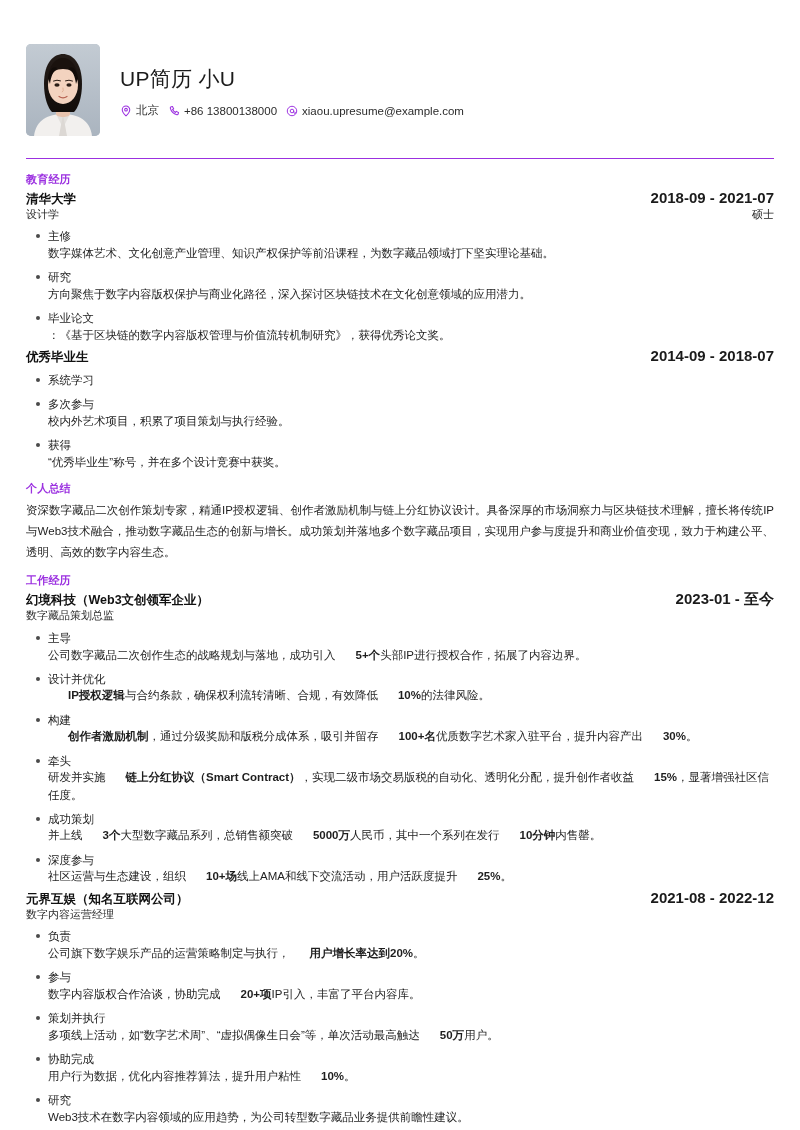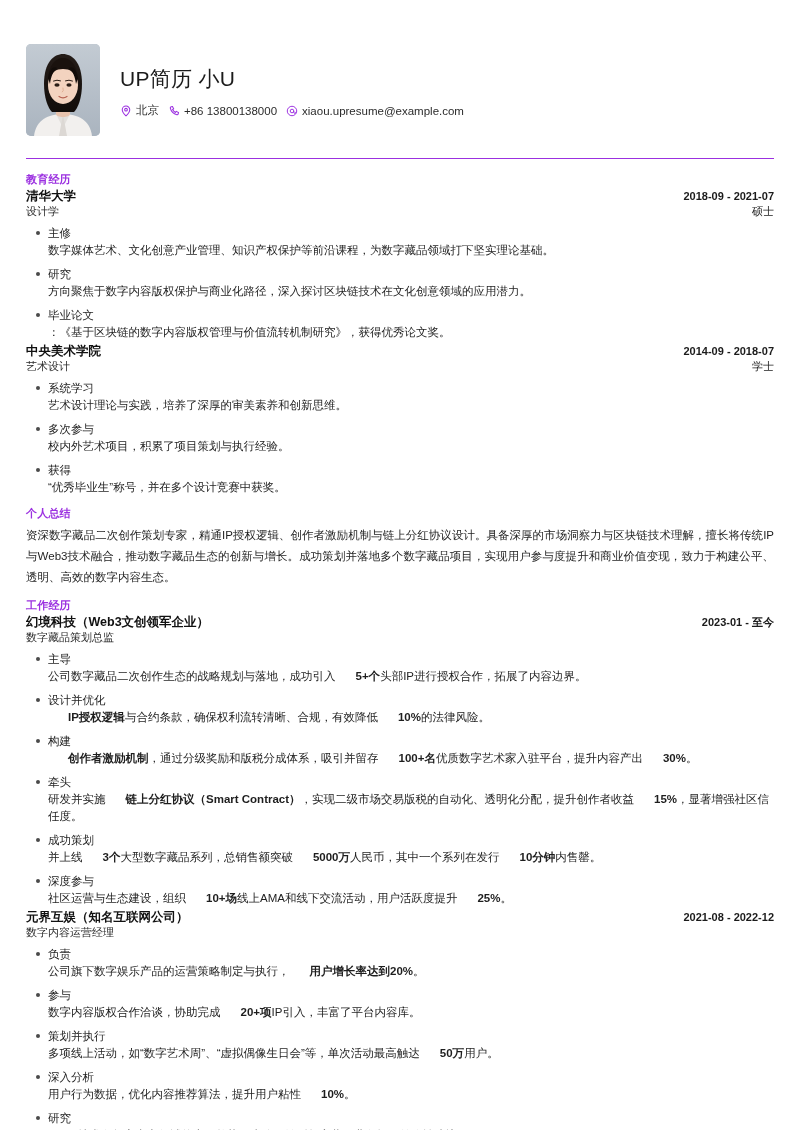--- a/index.html
+++ b/index.html
@@ -95,21 +95,21 @@
     justify-content: space-between;
     gap: 14px;
   }
   .org {
     font-size: 12.5px;
     font-weight: bold;
     color: #111;
     line-height: 1.35;
   }
   .dates {
-    font-size: 11px;
+    font-size: 15px;
     font-weight: bold;
     color: #1b1b1b;
     white-space: nowrap;
     line-height: 1.35;
   }
   .entry-sub {
     display: flex;
     align-items: baseline;
     justify-content: space-between;
     gap: 18px;
@@ -278,31 +278,26 @@
               <span class="b-text">方向聚焦于数字内容版权保护与商业化路径，深入探讨区块链技术在文化创意领域的应用潜力。</span>
             </li>
             <li>
               <span class="b-label">毕业论文</span>
               <span class="b-text">：《基于区块链的数字内容版权管理与价值流转机制研究》，获得优秀论文奖。</span>
             </li>
           </ul>
         </div>
         <div class="entry">
           <div class="entry-head">
-            <div class="org">中央美术学院</div>
+            <div class="org">优秀毕业生</div>
             <div class="dates">2014-09 - 2018-07</div>
           </div>
-          <div class="entry-sub">
-            <div class="role">艺术设计</div>
-            <div class="degree">学士</div>
-          </div>
           <ul class="bullets">
             <li>
               <span class="b-label">系统学习</span>
-              <span class="b-text">艺术设计理论与实践，培养了深厚的审美素养和创新思维。</span>
             </li>
             <li>
               <span class="b-label">多次参与</span>
               <span class="b-text">校内外艺术项目，积累了项目策划与执行经验。</span>
             </li>
             <li>
               <span class="b-label">获得</span>
               <span class="b-text">“优秀毕业生”称号，并在多个设计竞赛中获奖。</span>
             </li>
           </ul>
@@ -368,21 +363,21 @@
             </li>
             <li>
               <span class="b-label">参与</span>
               <span class="b-text"><span>数字内容版权合作洽谈，协助完成</span><b>20+项</b><span>IP引入，丰富了平台内容库。</span></span>
             </li>
             <li>
               <span class="b-label">策划并执行</span>
               <span class="b-text"><span>多项线上活动，如“数字艺术周”、“虚拟偶像生日会”等，单次活动最高触达</span><b>50万</b><span>用户。</span></span>
             </li>
             <li>
-              <span class="b-label">深入分析</span>
+              <span class="b-label">协助完成</span>
               <span class="b-text"><span>用户行为数据，优化内容推荐算法，提升用户粘性</span><b>10%</b><span>。</span></span>
             </li>
             <li>
               <span class="b-label">研究</span>
               <span class="b-text"><span>Web3技术在数字内容领域的应用趋势，为公司转型数字藏品业务提供前瞻性建议。</span></span>
             </li>
           </ul>
         </div>
       </div>
   </div>

